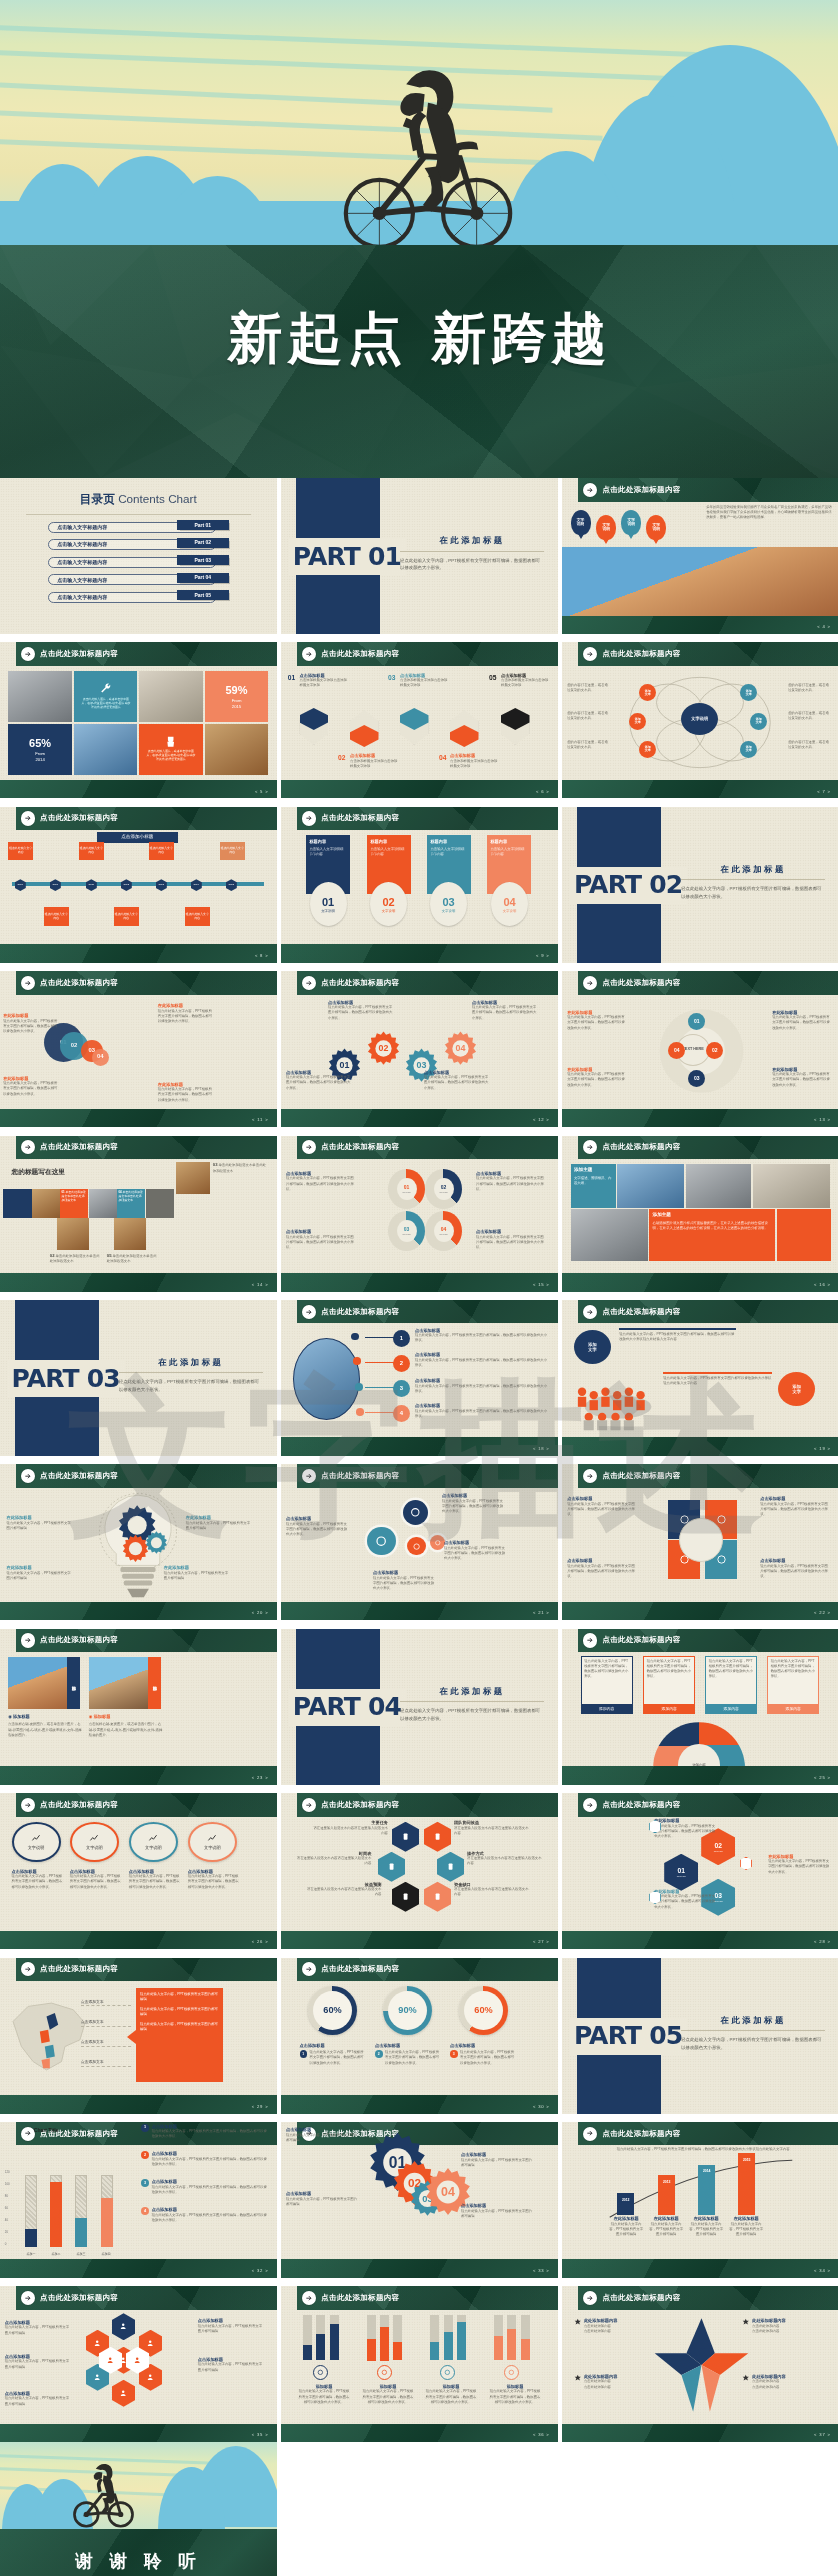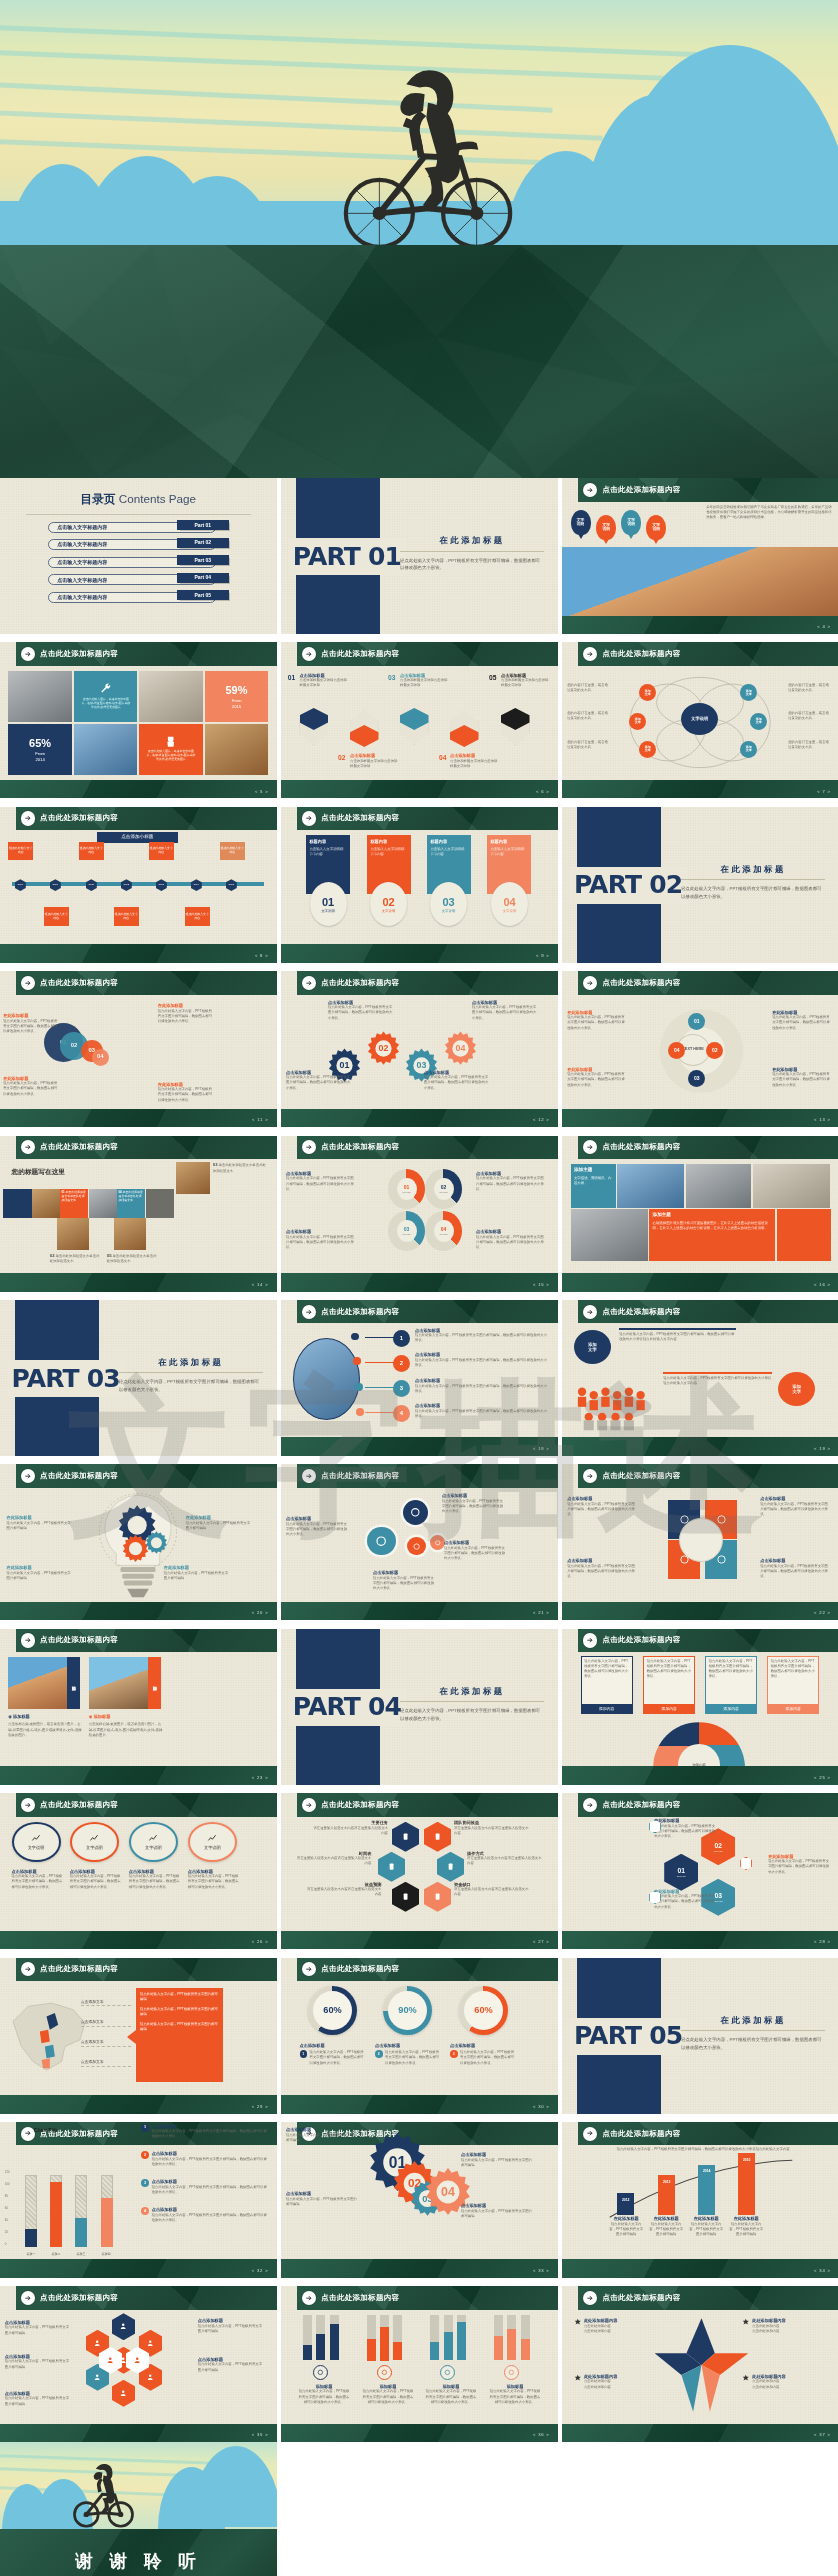--- a/index.html
+++ b/index.html
@@ -190,28 +190,29 @@
         <polygon points="620,0 900,0 760,170" opacity=".07"></polygon>
         <polygon points="900,0 1000,0 1000,140" opacity=".13"></polygon>
         <polygon points="0,120 230,160 120,278" opacity=".08"></polygon>
         <polygon points="230,160 520,110 430,278" opacity=".05"></polygon>
         <polygon points="520,110 760,170 640,278" opacity=".11"></polygon>
         <polygon points="760,170 1000,140 1000,278" opacity=".06"></polygon>
         <polygon points="120,278 430,278 280,200" opacity=".09"></polygon>
       </g>
     </svg>
   </div>
+  <h1 id="cover-title">新起点 新跨越</h1>
 </section>
 
 <main id="grid">
     <div class="slide">
       <div class="sl-body nofoot" style="top:0;height:156px">
     <div class="toc-h">
       <b>目录页</b>
-      <span>  Contents Page</span></div>
+      <span>  Contents Chart</span></div>
     <div class="toc-rule"></div>
     <div class="toc-row">
       <div class="toc-pill">点击输入文字标题内容</div>
       <div class="toc-tag">Part 01</div>
     </div>
     <div class="toc-row">
       <div class="toc-pill">点击输入文字标题内容</div>
       <div class="toc-tag">Part 02</div>
     </div>
     <div class="toc-row">

